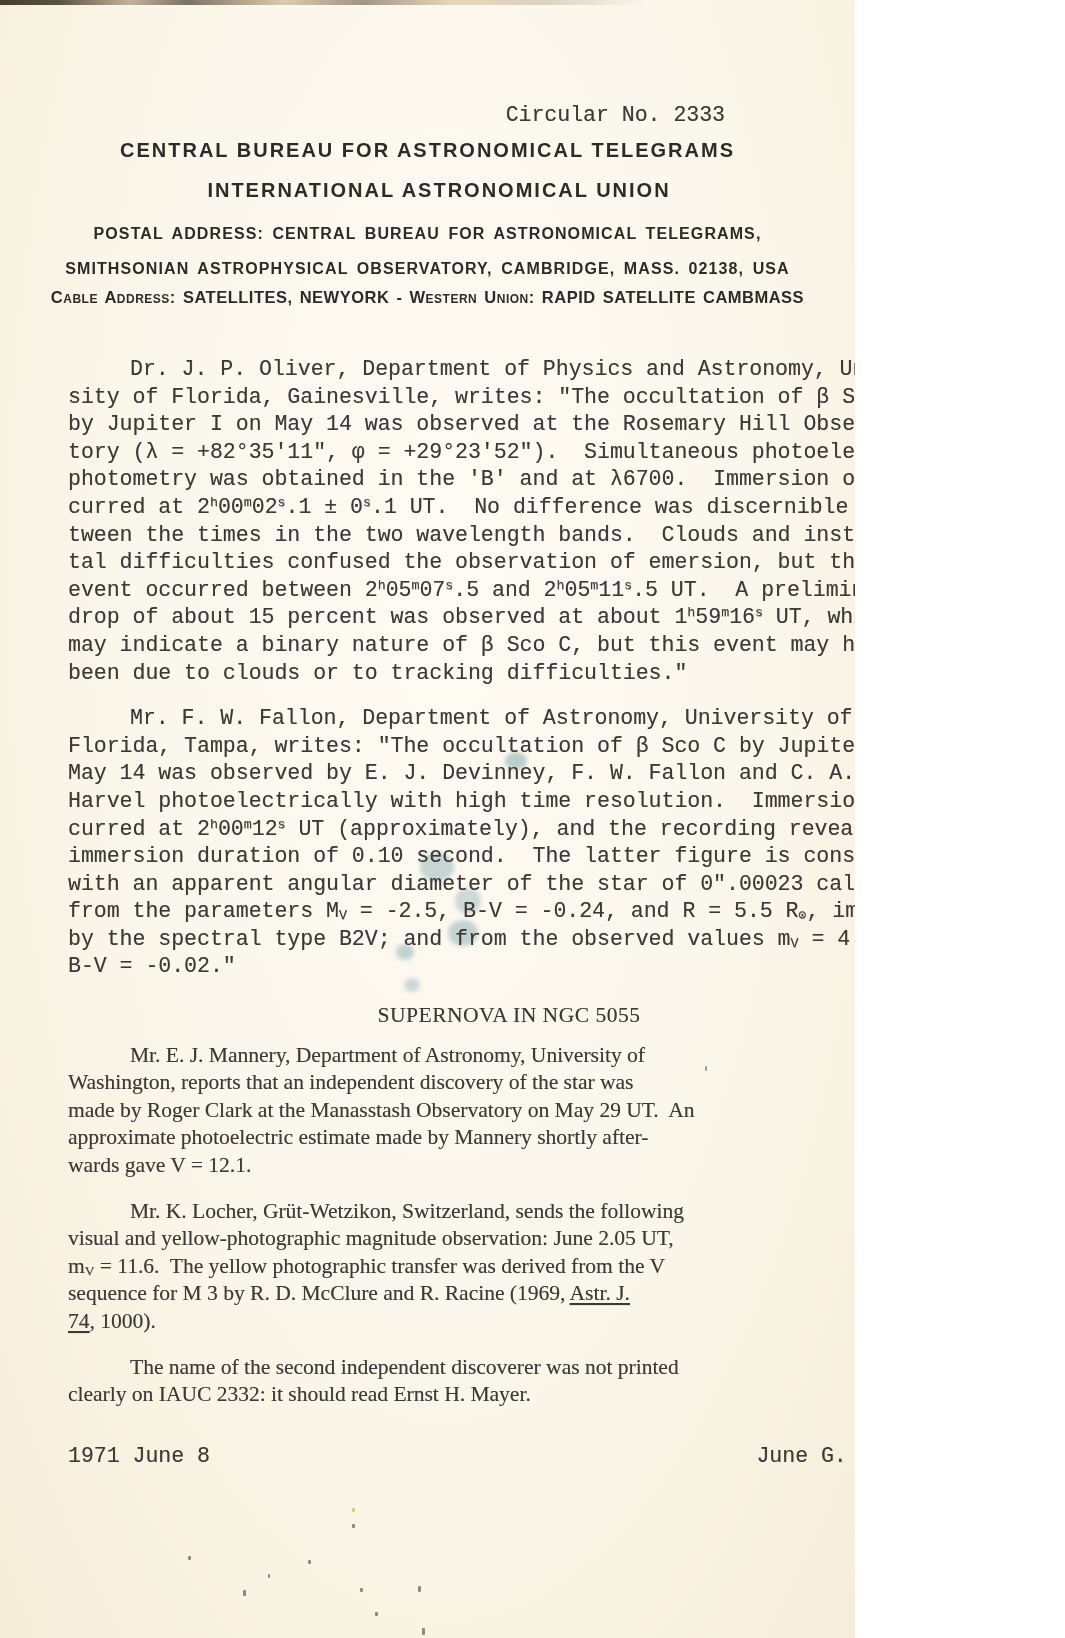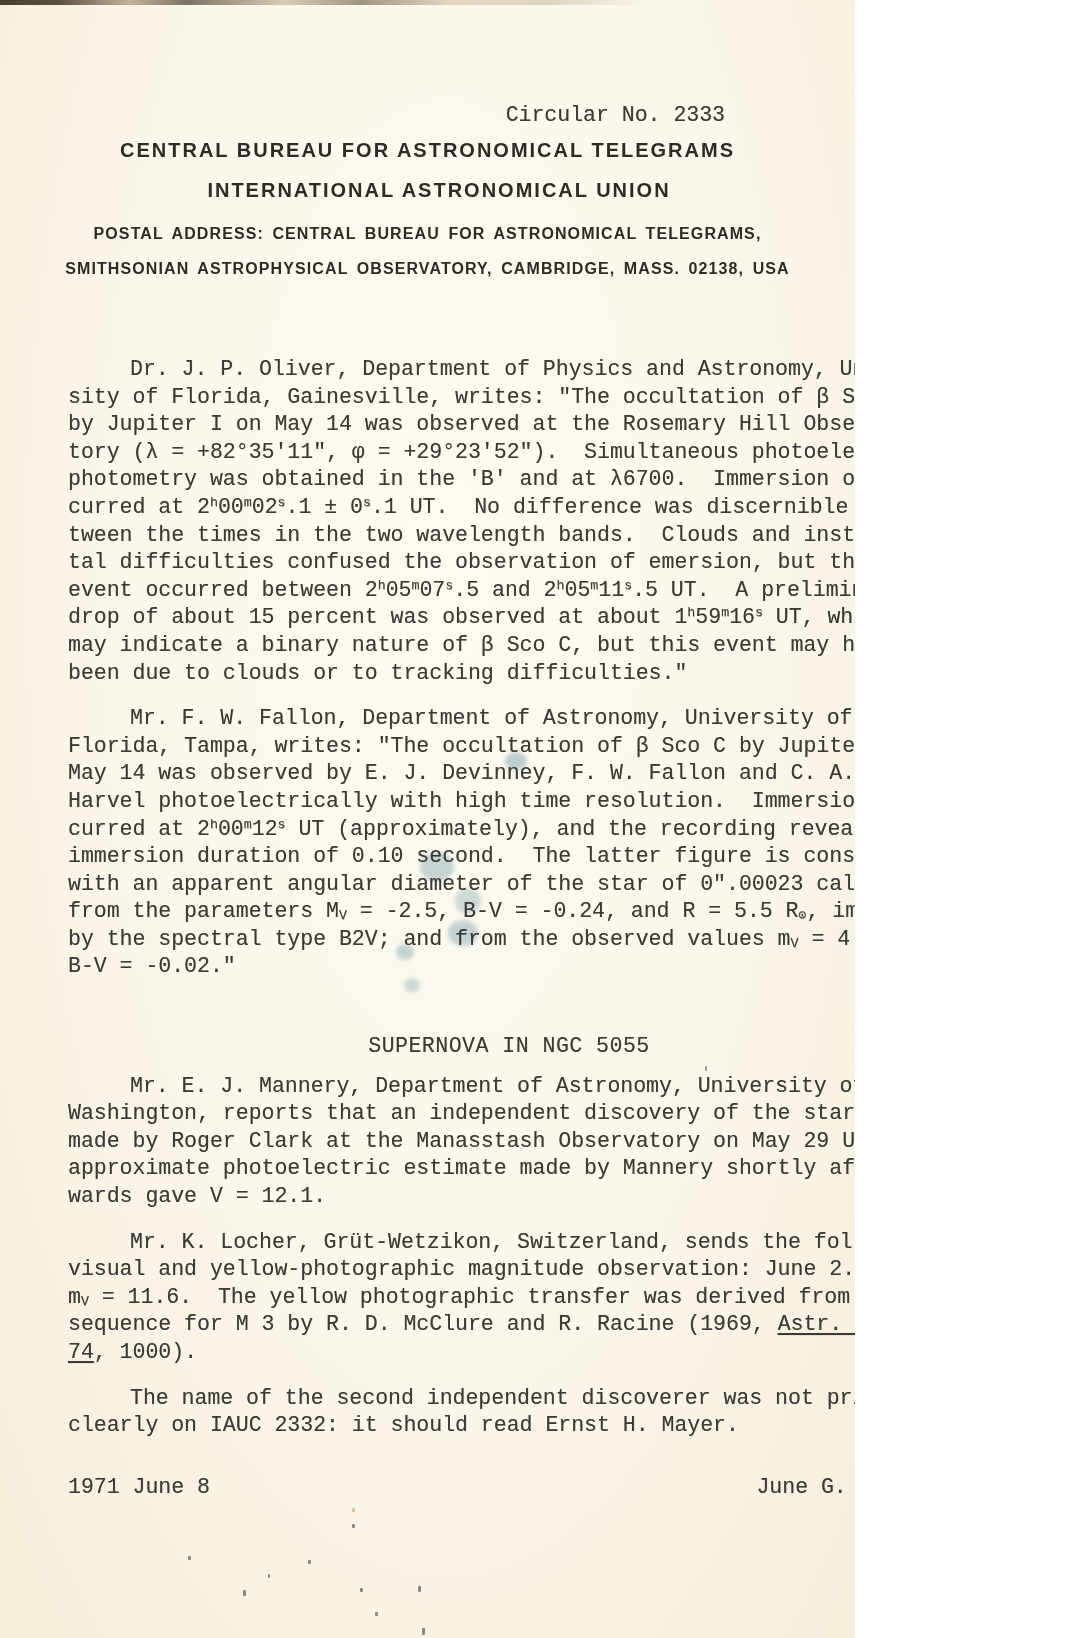--- a/index.html
+++ b/index.html
@@ -53,21 +53,21 @@
     left: 68px;
     width: 882px;
   }
   .section-title {
     margin: 0;
     font-size: inherit;
     font-weight: 400;
     text-align: center;
     letter-spacing: 0.5px;
   }
-  .section + .section { margin-top: 52px; }
+  .section + .section { margin-top: 21px; font-family: Liberation Serif, serif; }
   .body-para {
     margin: 18px 0 0 0;
     text-indent: 62px;
     white-space: pre-wrap;
   }
   .section-title + .body-para { margin-top: 12px; }
 
   sup { font-size: 0.62em; line-height: 0; vertical-align: 0.5em; }
   sub { font-size: 0.62em; line-height: 0; vertical-align: -0.18em; }
   u { text-decoration: underline; text-underline-offset: 3px; }
@@ -149,20 +149,21 @@
     <div class="stray-mark"></div>
   </div>
 
   <div class="circ-no">Circular No. 2333</div>
 
   <header class="letterhead">
     <div class="org-line">CENTRAL BUREAU FOR ASTRONOMICAL TELEGRAMS</div>
     <div class="org-line second">INTERNATIONAL ASTRONOMICAL UNION</div>
     <div class="postal-line first">POSTAL ADDRESS: CENTRAL BUREAU FOR ASTRONOMICAL TELEGRAMS,</div>
     <div class="postal-line second">SMITHSONIAN ASTROPHYSICAL OBSERVATORY, CAMBRIDGE, MASS. 02138, USA</div>
+    <div class="cable-line">Cable Address: SATELLITES, NEWYORK - Western Union: RAPID SATELLITE CAMBMASS</div>
   </header>
 
   <main class="main">
 
     <section class="section">
       <p class="body-para">Dr. J. P. Oliver, Department of Physics and Astronomy, Univer-<br>sity of Florida, Gainesville, writes: "The occultation of β Sco C<br>by Jupiter I on May 14 was observed at the Rosemary Hill Observa-<br>tory (λ = +82°35'11", φ = +29°23'52").  Simultaneous photoelectric<br>photometry was obtained in the 'B' and at λ6700.  Immersion oc-<br>curred at 2<sup>h</sup>00<sup>m</sup>02<sup>s</sup>.1 ± 0<sup>s</sup>.1 UT.  No difference was discernible be-<br>tween the times in the two wavelength bands.  Clouds and instrumen-<br>tal difficulties confused the observation of emersion, but that<br>event occurred between 2<sup>h</sup>05<sup>m</sup>07<sup>s</sup>.5 and 2<sup>h</sup>05<sup>m</sup>11<sup>s</sup>.5 UT.  A preliminary<br>drop of about 15 percent was observed at about 1<sup>h</sup>59<sup>m</sup>16<sup>s</sup> UT, which<br>may indicate a binary nature of β Sco C, but this event may have<br>been due to clouds or to tracking difficulties."</p>
       <p class="body-para">Mr. F. W. Fallon, Department of Astronomy, University of South<br>Florida, Tampa, writes: "The occultation of β Sco C by Jupiter I on<br>May 14 was observed by E. J. Devinney, F. W. Fallon and C. A.<br>Harvel photoelectrically with high time resolution.  Immersion oc-<br>curred at 2<sup>h</sup>00<sup>m</sup>12<sup>s</sup> UT (approximately), and the recording reveals an<br>immersion duration of 0.10 second.  The latter figure is consistent<br>with an apparent angular diameter of the star of 0″.00023 calculated<br>from the parameters M<sub>V</sub> = -2.5, B-V = -0.24, and R = 5.5 R<sub>⊙</sub>, implied<br>by the spectral type B2V; and from the observed values m<sub>V</sub> = 4.9 and<br>B-V = -0.02."</p>
     </section>
 
     <section class="section">

